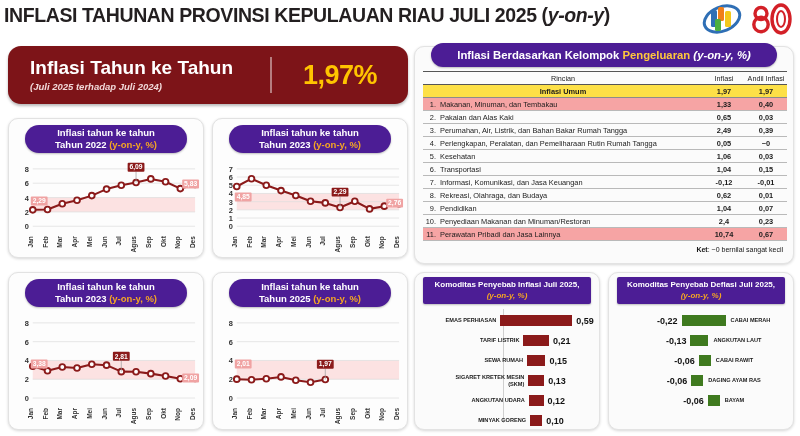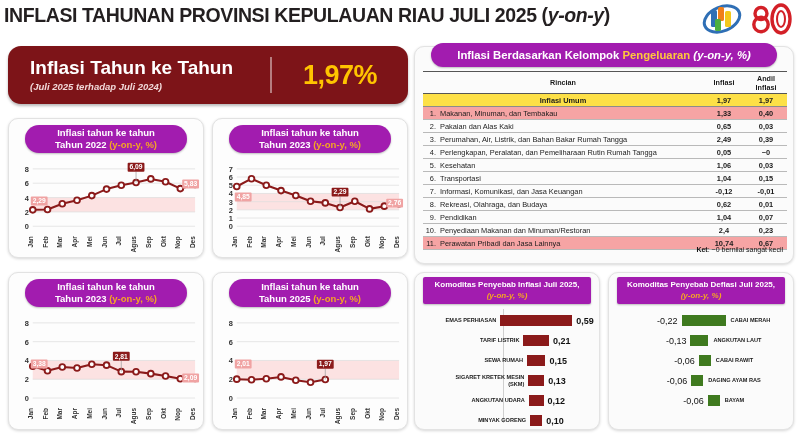--- a/index.html
+++ b/index.html
@@ -17,21 +17,21 @@
   #page-title {
     position:absolute; left:4px; top:4px;
     font-size:19.5px; font-weight:bold; letter-spacing:-0.4px;
     color:#231f20; white-space:nowrap;
   }
   #page-title .ital { font-style:italic; }
   #logo-area { position:absolute; right:6px; top:2px; display:flex; align-items:center; gap:6px; }
 
   
   .pill {
-    background:#a21caf;
+    background:#4c1d95;
     border-radius:18px;
     color:#fff;
     text-align:center;
     font-weight:bold;
     display:flex; flex-direction:column; align-items:center; justify-content:center;
     box-shadow:0 1px 2px rgba(0,0,0,.25);
   }
   .accent { color:#f5a623; }
   .accent-y { color:#ffc83d; }
 
@@ -78,21 +78,21 @@
     position:absolute; left:50%; transform:translateX(-50%); top:-4px;
     width:346px; height:24px; border-radius:12px; font-size:11.3px;
   }
   #exp-table {
     position:absolute; left:8px; top:24px; width:364px;
     border-collapse:collapse; font-size:7.4px; color:#1b1b1b;
   }
   #exp-table th, #exp-table td { padding:1.5px 2px; }
   #exp-table thead th {
     border-top:1.3px solid #555; border-bottom:1.3px solid #555;
-    font-weight:bold; font-size:7.2px; text-align:center;
+    font-weight:normal; font-size:7.2px; text-align:center;
   }
   #exp-table thead th.c-name { text-align:center; }
   tr.row-total td {
     background:#fde047; font-weight:bold; text-align:center;
     border-bottom:1px solid #8c8c8c;
   }
   tr.row-total td.c-val { text-align:center; }
   tbody tr.row-item td { border-bottom:1px solid #b9b9b9; }
   tr.hl td { background:#f6a4a4; }
   td.c-no { width:15px; text-align:right; padding-right:3px; }
@@ -119,21 +119,21 @@
   .comm-list { position:absolute; left:4px; right:4px; top:38px; }
   .comm-row { display:flex; align-items:center; height:19px; margin-bottom:1px;justify-content:center; }
   
   #comm-inflasi .comm-label {
     width:80px; text-align:right; padding-right:4px;
     font-size:5.6px; font-weight:bold; color:#1a1a1a; line-height:1.15;
   }
   #comm-inflasi .bar { height:11px; background:#8b1a1a; }
   #comm-inflasi .comm-value { font-size:9px; font-weight:bold; color:#111; margin-left:4px; }
   
-  #comm-deflasi .comm-value { width:46px; text-align:right; font-size:9px; font-weight:normal; color:#111; }
+  #comm-deflasi .comm-value { width:46px; text-align:right; font-size:9px; font-weight:bold; color:#111; }
   #comm-deflasi .bar { height:11px; background:#3f7a1f; margin-left:4px; }
   #comm-deflasi .comm-label {
     font-size:5.6px; font-weight:bold; color:#1a1a1a; margin-left:5px; line-height:1.15;
   }
   .axis-line { position:absolute; top:36px; bottom:6px; width:1px; background:#cfcfcf; }
 </style>
 </head>
 <body>
 
 <div id="header">

